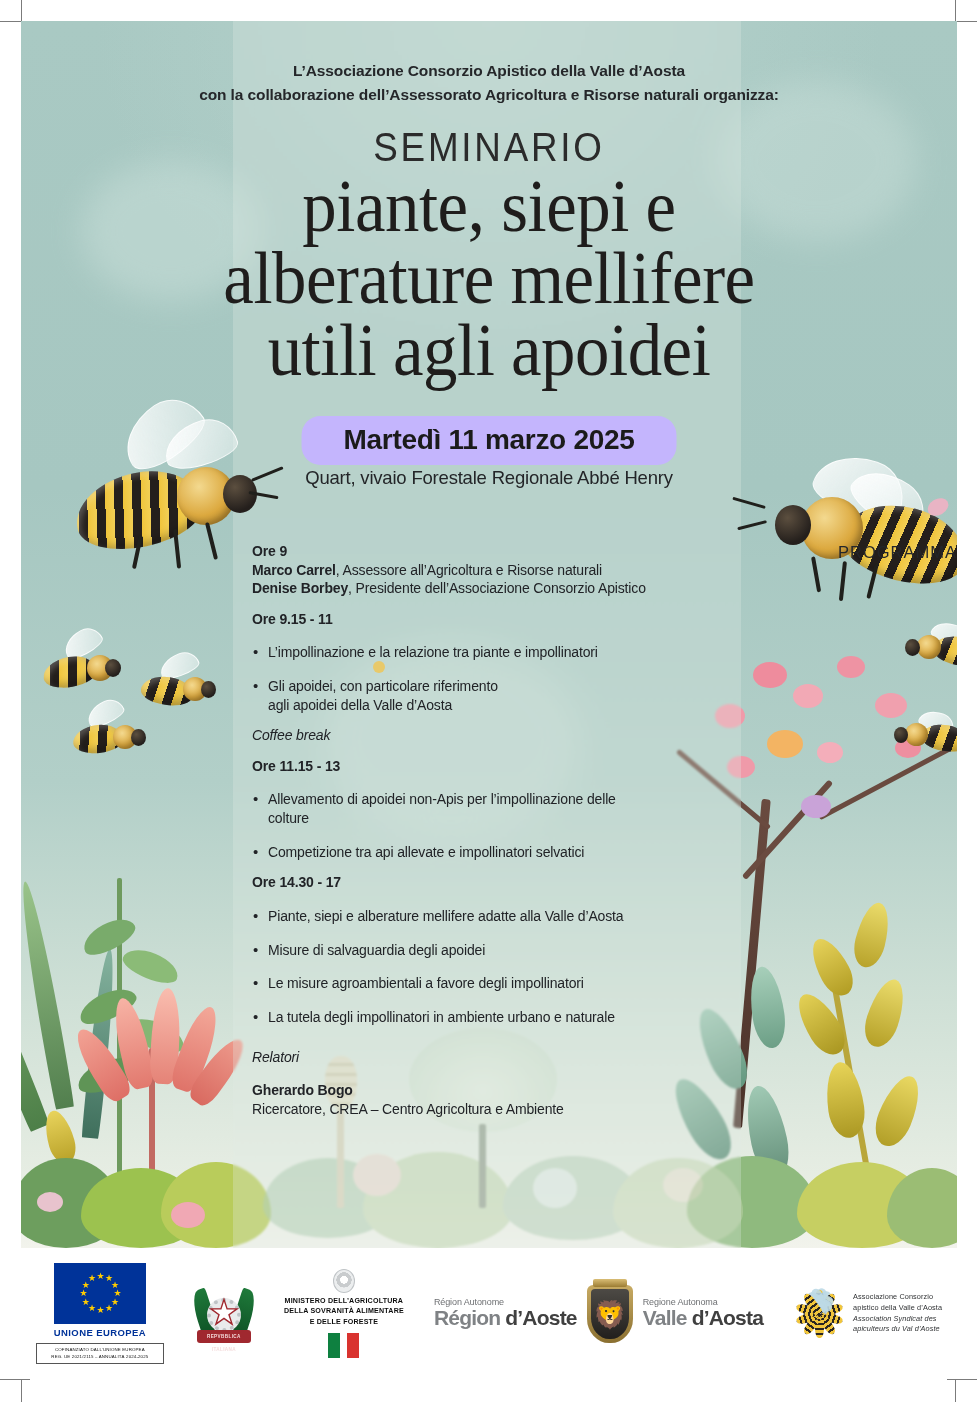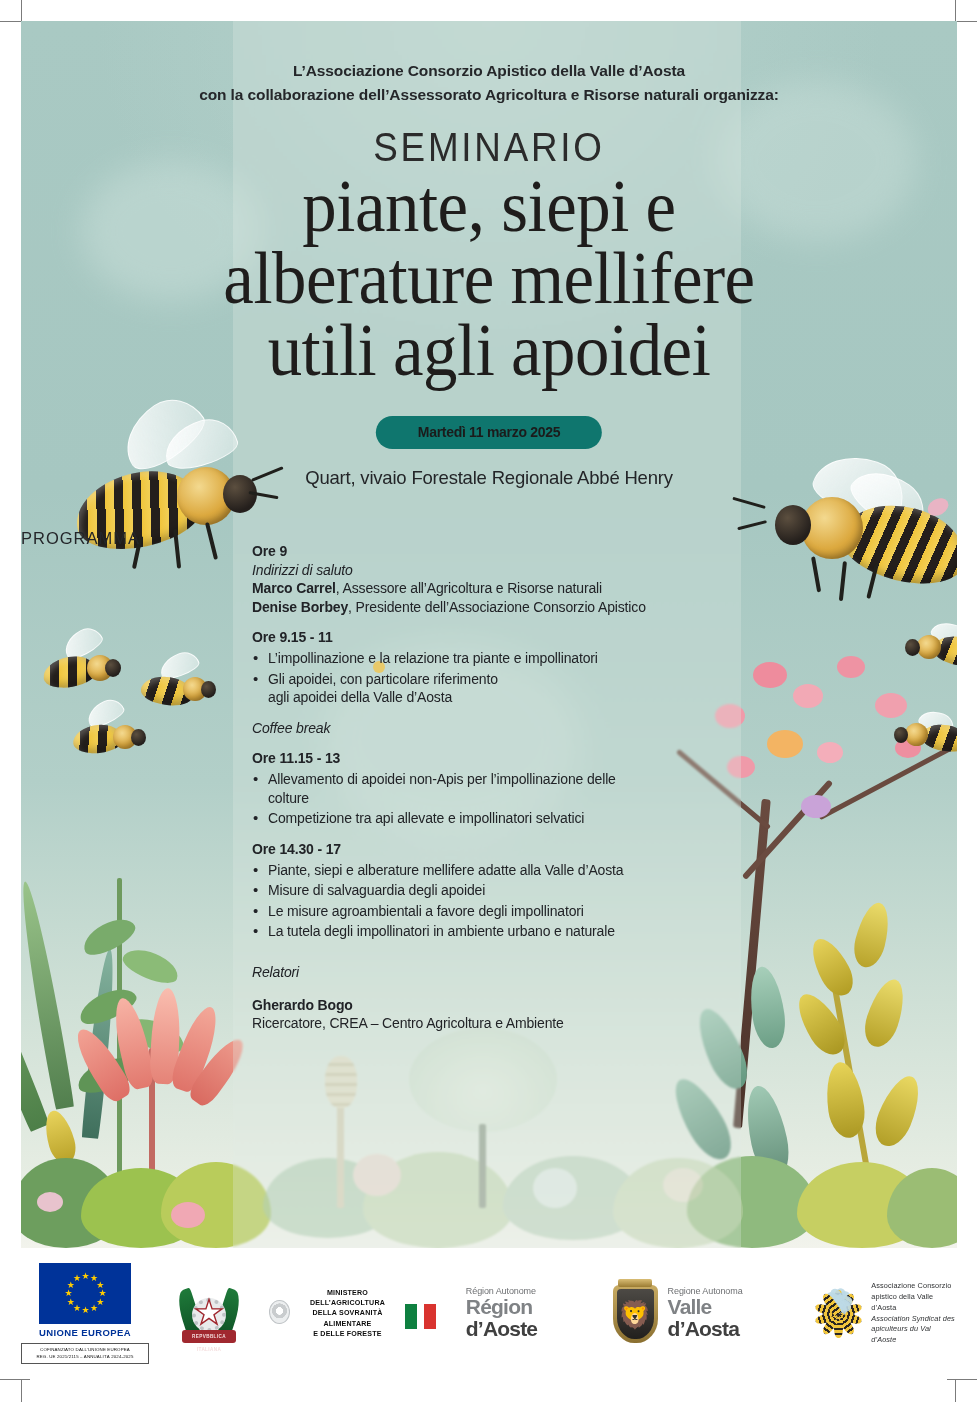--- a/index.html
+++ b/index.html
@@ -109,48 +109,48 @@
     text-align: center; color: #1f1d1c;
     font-family: "Liberation Serif", serif;
     font-size: 74px; line-height: 0.97; font-weight: normal;
     letter-spacing: -0.5px;
     transform: scaleX(0.93);
   }
   .title div { white-space: nowrap; }
 
   .datebox {
     position: absolute; left: 50%; transform: translateX(-50%);
-    top: 395px; background: #0f766e; border-radius: 19px;
+    top: 395px; background: #c4b5fd; border-radius: 19px;
     padding: 8px 42px 9px; color: #1b1b1b;
-    font-size: 14px; font-weight: bold; letter-spacing: -0.3px;
+    font-size: 28px; font-weight: bold; letter-spacing: -0.3px;
   }
   .place {
     position: absolute; left: 0; right: 0; top: 446px;
     text-align: center; color: #232528;
     font-size: 18.5px; letter-spacing: -0.2px;
   }
   .programma {
-    position: absolute; left: 0; right: 0; top: 508px;
-    text-align: left; color: #24262a;
+    position: absolute; left: 0; right: 0; top: 522px;
+    text-align: right; color: #24262a;
     font-size: 16.5px; letter-spacing: 1px;
   }
 
   .program {
     position: absolute; left: 231px; top: 521px; width: 500px;
     color: #212327; font-size: 14px; line-height: 1.33;
     letter-spacing: -0.15px;
   }
   .blk { margin-bottom: 12px; }
   .blk:last-child { margin-bottom: 0; }
   .hour { font-weight: bold; }
   .ital { font-style: italic; }
   .who b { font-weight: bold; }
   ul.items { margin: 0; padding: 0; list-style: none; }
   ul.items li {
-    position: relative; padding-left: 16px; margin-top: 2px;
+    position: relative; padding-left: 16px; margin-top: 15px;
   }
   ul.items li::before {
     content: "\2022"; position: absolute; left: 1px; top: -1px;
     font-size: 15px; color: #212327;
   }
   .spk { margin-top: 14px; }
   .spk .nm { font-weight: bold; }
   .relatori { font-style: italic; margin-top: 22px; }
 
   
@@ -203,21 +203,21 @@
   .em-leafL { left: 2px; transform: rotate(-18deg); }
   .em-leafR { right: 2px; transform: rotate(18deg); border-radius: 10% 60% 10% 60%; }
   .em-ribbon {
     position: absolute; left: 50%; bottom: 7px; transform: translateX(-50%);
     width: 54px; height: 13px; background: #a0282f; border-radius: 3px;
     color: #f4dcdc; font-size: 4.6px; letter-spacing: .4px;
     text-align: center; line-height: 13px; font-weight: bold;
   }
 
   
-  .mipaaf { flex-direction: row; align-items: center; }
+  .mipaaf { flex-direction: column; align-items: center; }
   .mip-emblem {
     width: 22px; height: 24px; border-radius: 50%;
     background: radial-gradient(circle at 50% 45%, #fff 0 24%, #c9ccce 25% 48%, #eceeef 49% 100%);
     border: 1px solid #bfc3c6; margin-bottom: 3px;
   }
   .mip-text {
     text-align: center; font-weight: bold; color: #0d0d0d;
     font-size: 7.1px; line-height: 1.42; letter-spacing: .2px;
   }
   .mip-tri { display: flex; justify-content: center; gap: 7px; margin-top: 6px; }
@@ -460,21 +460,20 @@
     </div>
 
     <div class="datebox">Martedì 11 marzo 2025</div>
     <div class="place">Quart, vivaio Forestale Regionale Abbé Henry</div>
     <div class="programma">PROGRAMMA</div>
 
     <div class="program">
 
       <div class="blk">
         <div class="hour">Ore 9</div>
-        <div class="ital">Indirizzi di saluto</div>
         <div class="who"><b>Marco Carrel</b><span>, Assessore all’Agricoltura e Risorse naturali</span></div>
         <div class="who"><b>Denise Borbey</b><span>, Presidente dell’Associazione Consorzio Apistico</span></div>
       </div>
 
       <div class="blk">
         <div class="hour">Ore 9.15 - 11</div>
         <ul class="items">
           <li>L’impollinazione e la relazione tra piante e impollinatori</li>
           <li style="white-space:pre-line;">Gli apoidei, con particolare riferimento
 agli apoidei della Valle d’Aosta</li>

